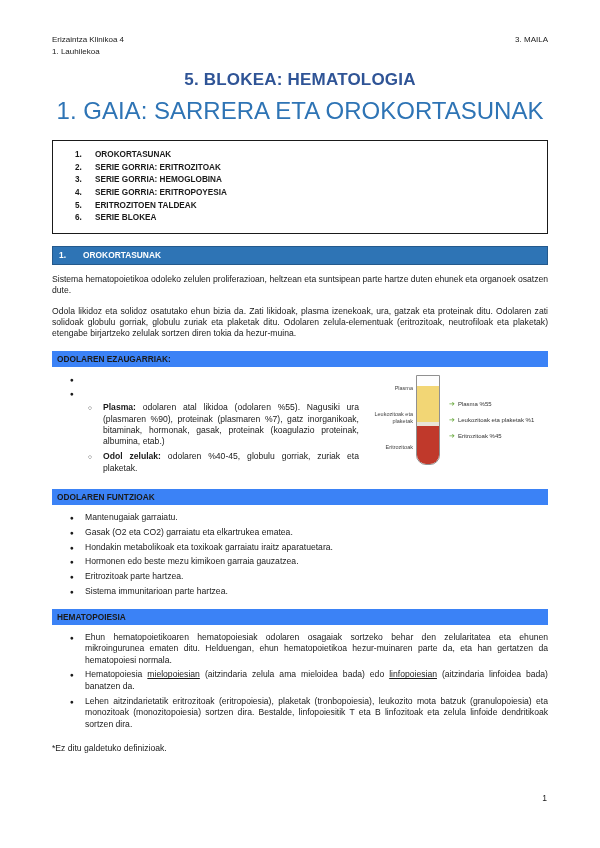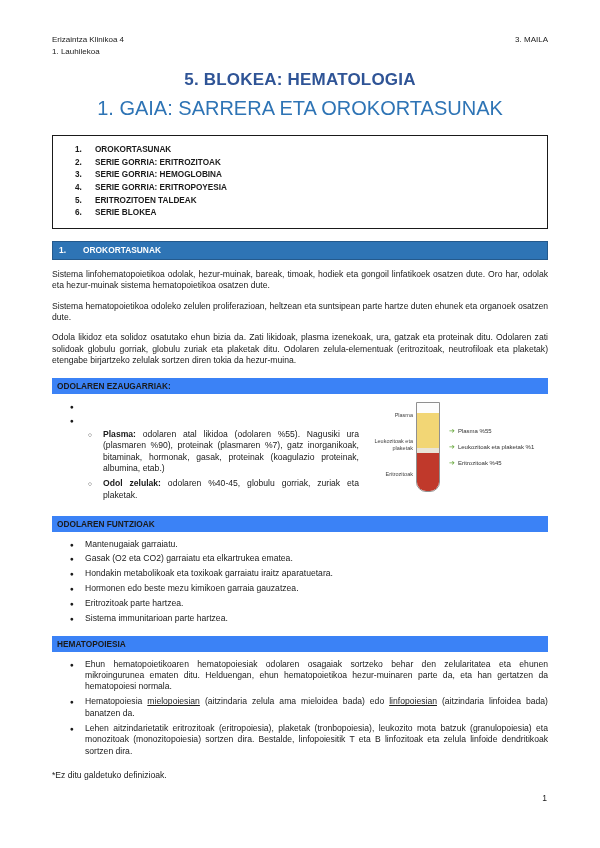--- a/index.html
+++ b/index.html
@@ -1,20 +1,20 @@
 <!DOCTYPE html>
 <html><head>
 <meta charset="utf-8">
 <style>
   html,body{margin:0;padding:0;background:#ffffff;}
   body{width:600px;height:848px;font-family:"Liberation Sans",sans-serif;color:#1a1a1a;}
   .page{box-sizing:border-box;width:600px;height:848px;padding:34px 52px 30px;position:relative;overflow:hidden;background:#ffffff;}
   .header{display:flex;justify-content:space-between;font-size:8px;line-height:1.45;}
   .block-title{text-align:center;color:#2F5496;font-size:17px;font-weight:bold;margin-top:13px;letter-spacing:.2px;}
-  .chapter-title{text-align:center;color:#2E74B5;font-size:20px;margin-top:7px;}
+  .chapter-title{text-align:center;color:#2E74B5;font-size:24px;margin-top:7px;}
   .toc-box{border:1.2px solid #1a1a1a;margin-top:15px;padding:8px 10px 8px 22px;}
   .toc-row{display:flex;font-size:8.2px;font-weight:bold;line-height:12.6px;}
   .toc-num{width:20px;flex:none;}
   .section-bar{background:#2E74B5;border:1px solid #24598C;color:#ffffff;font-weight:bold;font-size:8.4px;margin-top:12px;padding:3.5px 6px;display:flex;}
   .section-bar .sb-num{width:24px;flex:none;}
   .para{font-size:8.6px;line-height:1.33;text-align:justify;margin:9px 0 0;}
   .gray-bar{background:#3b82f6;font-size:8.3px;font-weight:bold;margin-top:11px;padding:3px 5px;}
   .list{margin-top:7px;}
   .li{display:flex;font-size:8.6px;line-height:1.33;margin-bottom:3.5px;}
   .li .marker{flex:none;width:15px;text-align:left;font-size:6.5px;padding-top:2px;}
@@ -82,21 +82,20 @@
         <span class="toc-num">6.</span>
         <span>SERIE BLOKEA</span>
       </div>
   </div>
 
   <div class="section-bar">
     <span class="sb-num">1.</span>
     <span>OROKORTASUNAK</span>
   </div>
 
-  <p class="para">Sistema linfohematopoietikoa odolak, hezur-muinak, bareak, timoak, hodiek eta gongoil linfatikoek osatzen dute. Oro har, odolak eta hezur-muinak sistema hematopoietikoa osatzen dute.</p>
   <p class="para">Sistema hematopoietikoa odoleko zelulen proliferazioan, heltzean eta suntsipean parte hartze duten ehunek eta organoek osatzen dute.</p>
   <p class="para">Odola likidoz eta solidoz osatutako ehun bizia da. Zati likidoak, plasma izenekoak, ura, gatzak eta proteinak ditu. Odolaren zati solidoak globulu gorriak, globulu zuriak eta plaketak ditu. Odolaren zelula-elementuak (eritrozitoak, neutrofiloak eta plaketak) etengabe birjartzeko zelulak sortzen diren tokia da hezur-muina.</p>
 
   <div class="gray-bar">ODOLAREN EZAUGARRIAK:</div>
 
   <div class="ez-wrap">
     <div class="ez-left list">
       <div class="li lvl1">
         <span class="marker">●</span>
       </div>

